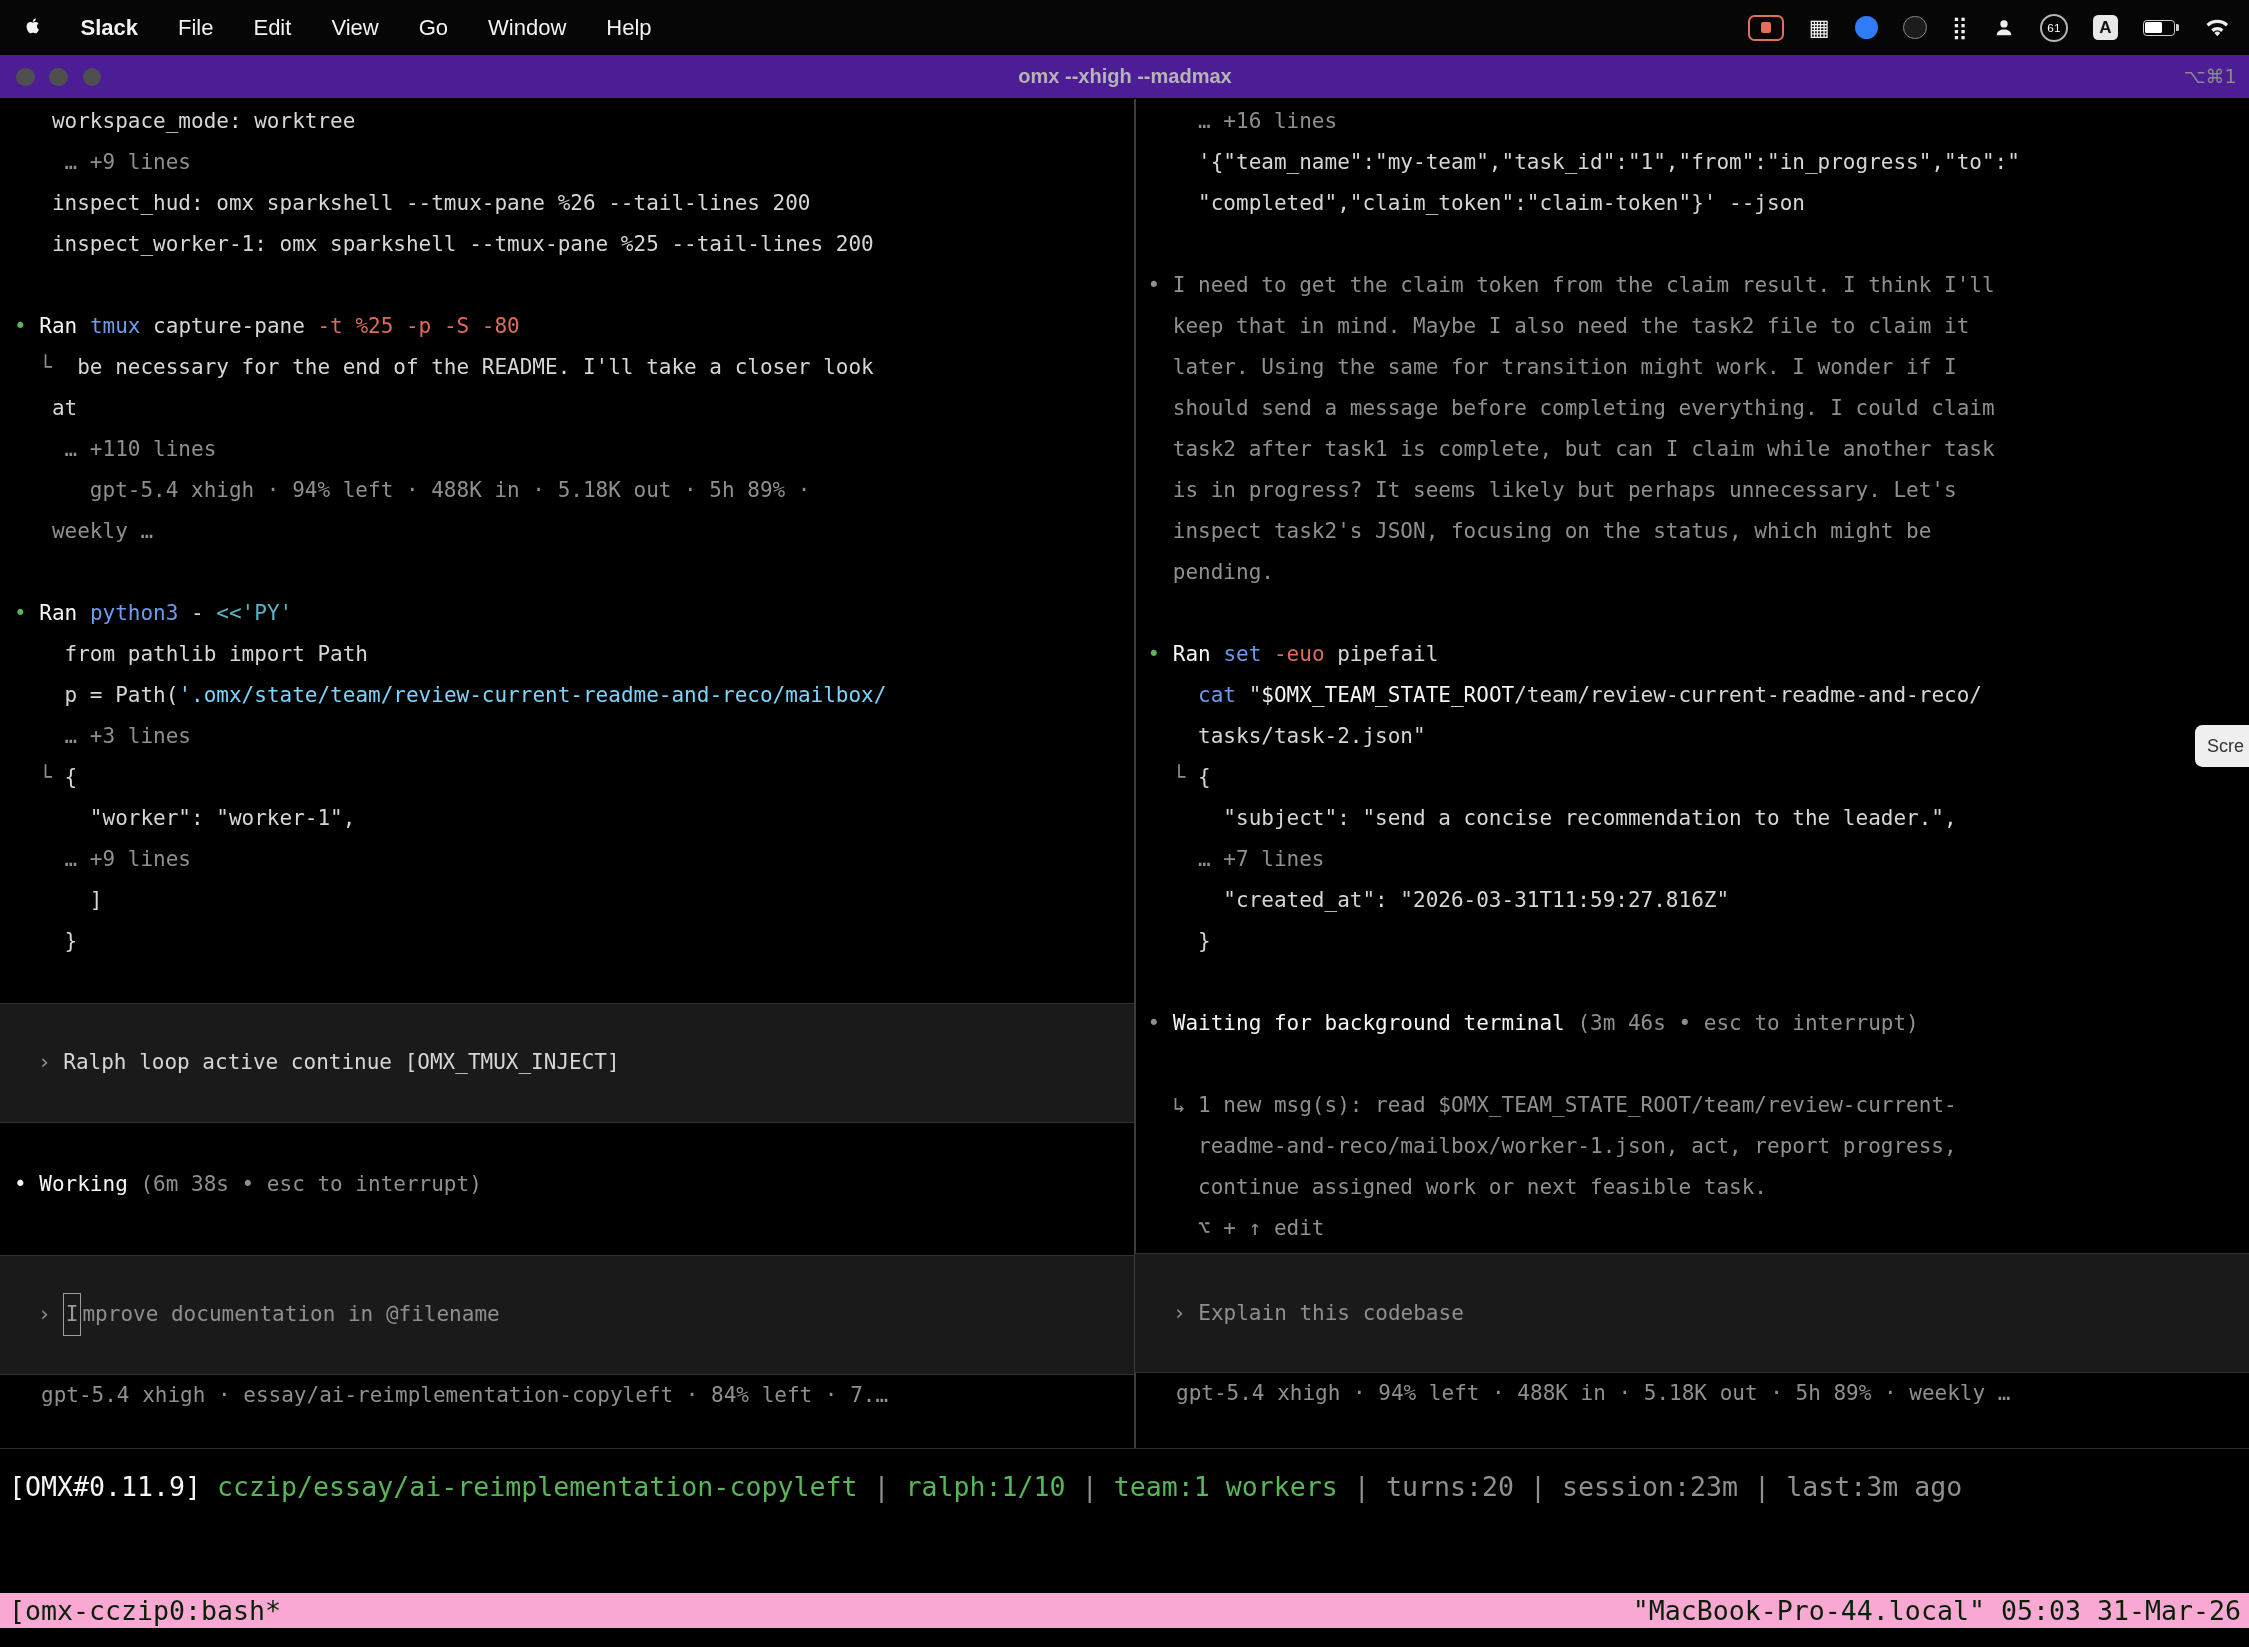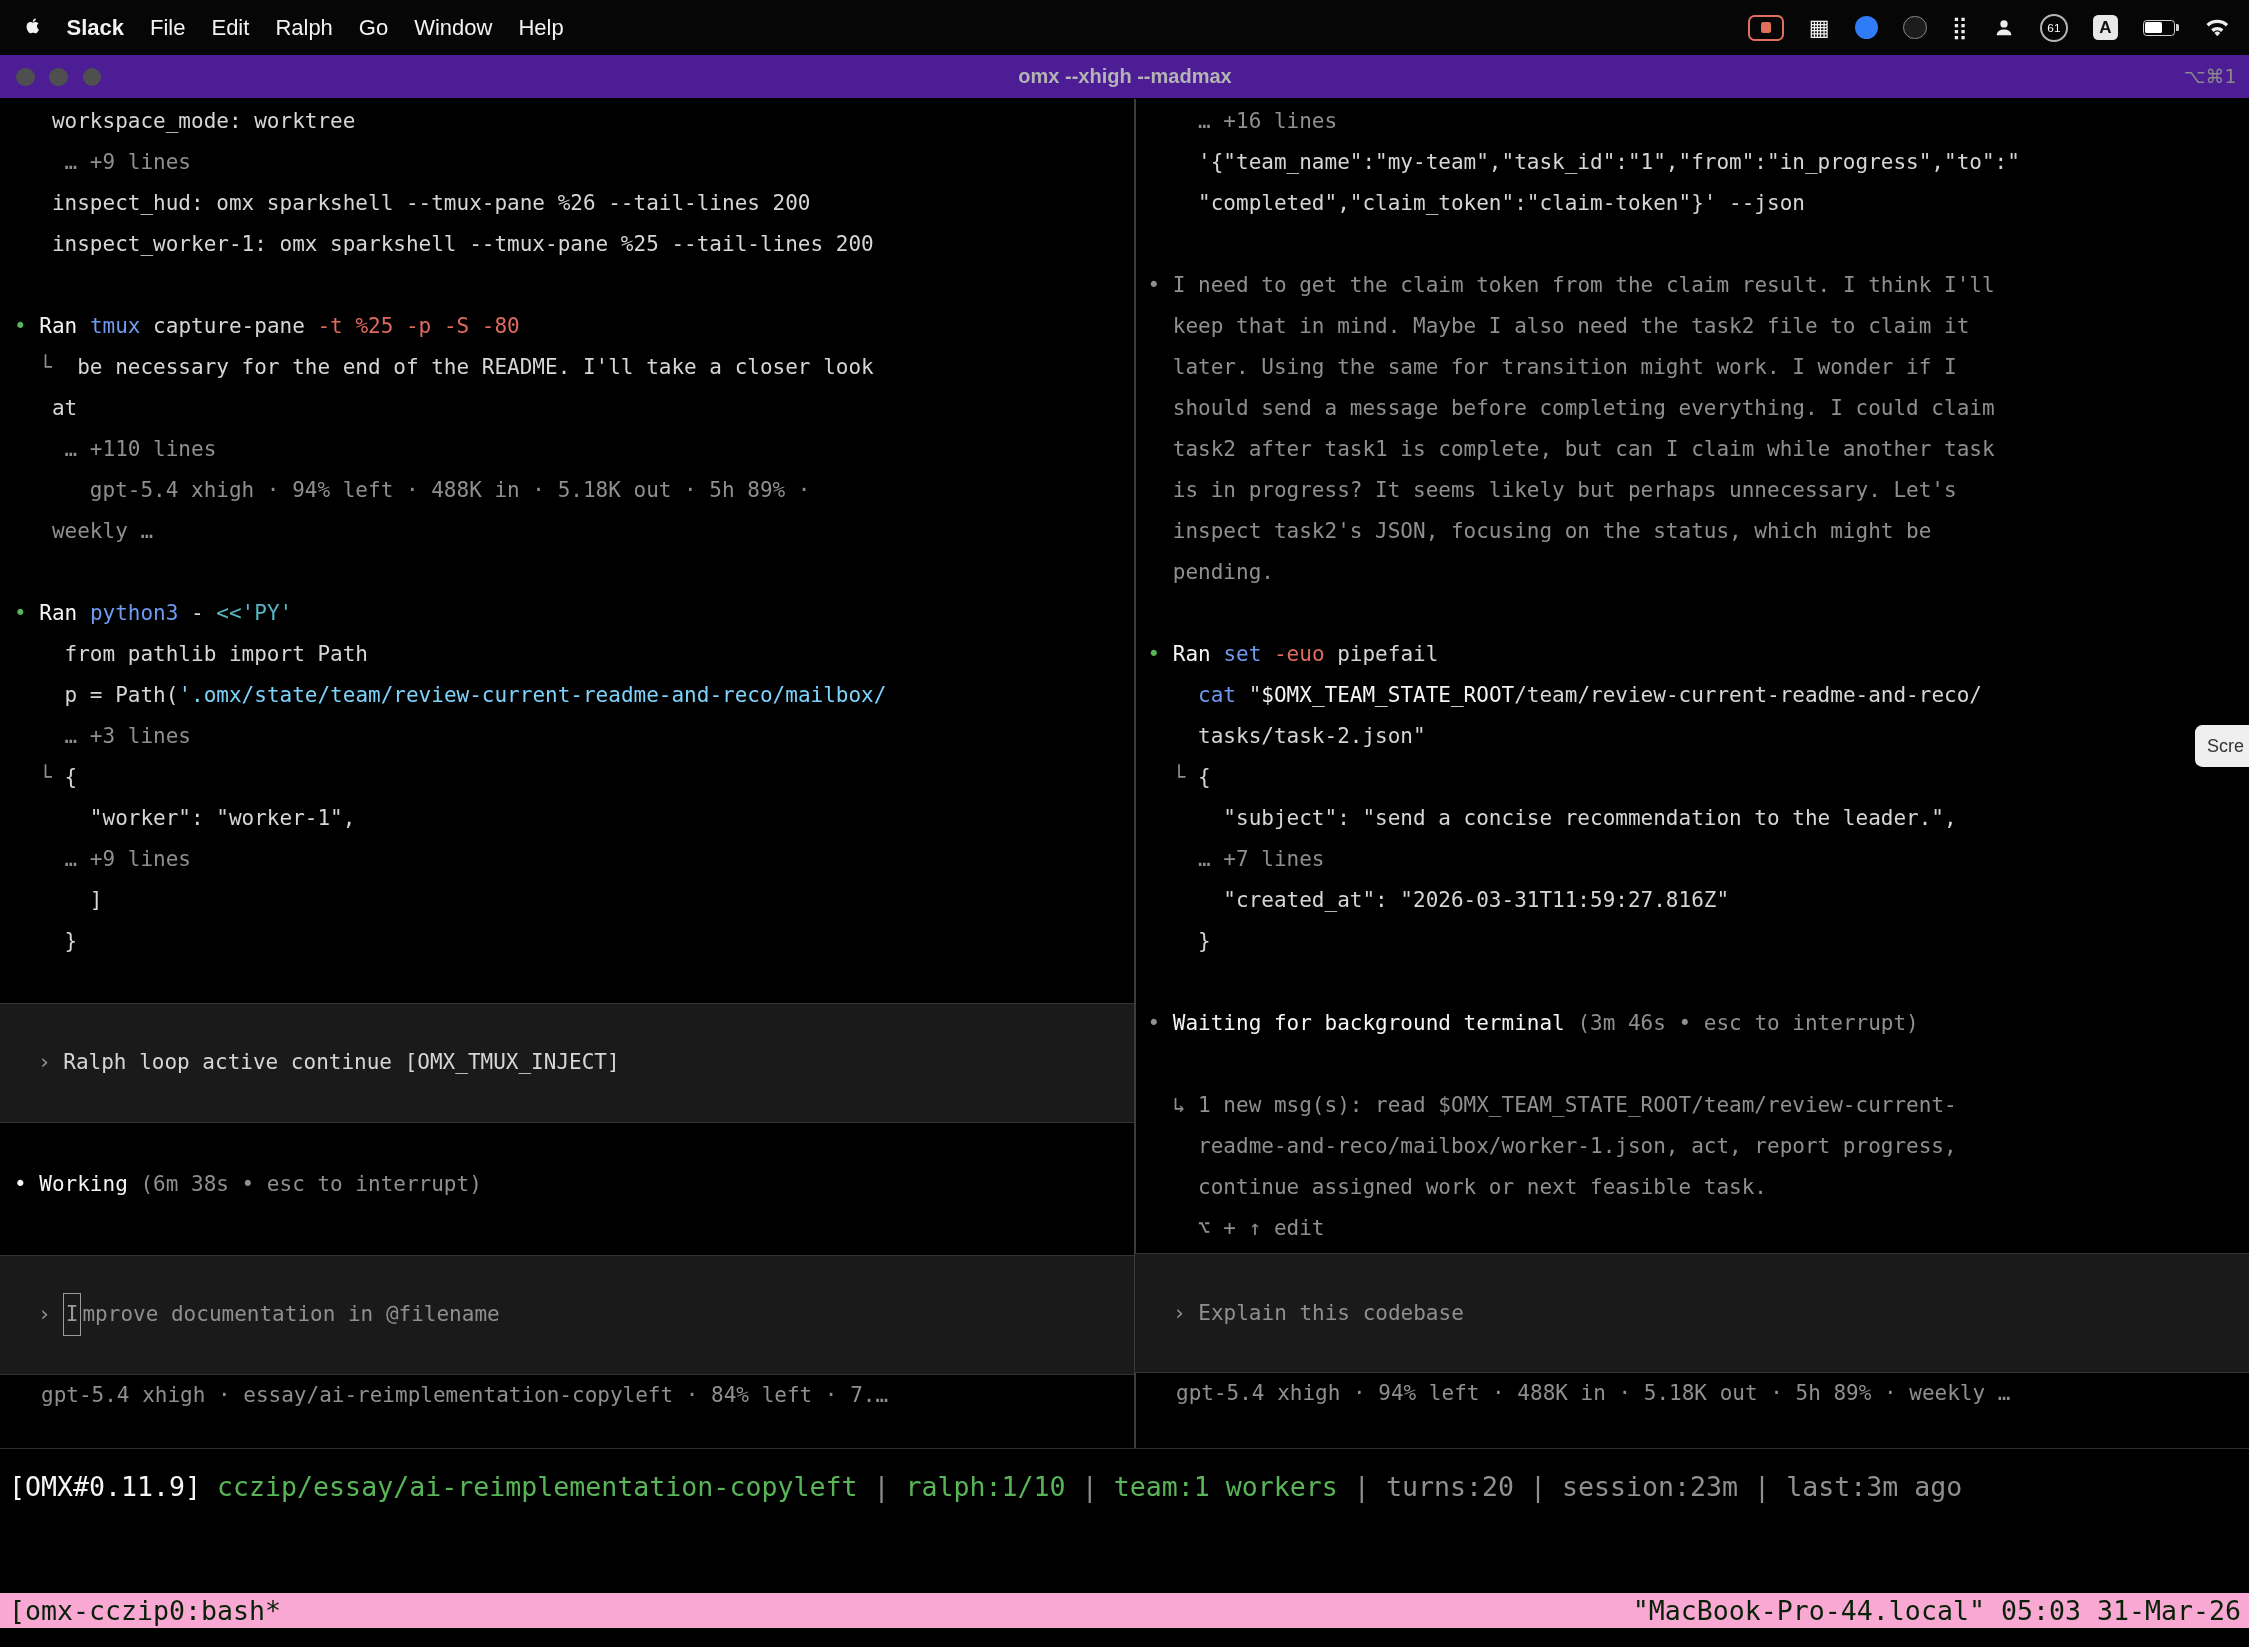--- a/index.html
+++ b/index.html
@@ -2,21 +2,21 @@
 <html style="font-size:11.8px"><head>
 <meta charset="utf-8">
 <style>
   html,body{margin:0;padding:0}
   body{width:2250px;height:1648px;background:#000;overflow:hidden;position:relative;
        font-family:"Liberation Sans",sans-serif;}
 
   
   .menubar{position:absolute;top:0;left:0;right:0;height:55px;background:#060606;
            display:flex;align-items:center;color:#f2f2f2;font-size:22px;z-index:10}
-  .menus{display:flex;align-items:center;gap:26px;padding-left:25px}
+  .menus{display:flex;align-items:center;gap:40px;padding-left:25px}
   .menu-item{cursor:default}
   .app-name{font-weight:bold}
   .status-icons{margin-left:auto;display:flex;align-items:center;gap:25px;padding-right:19px}
   .icon{display:flex;align-items:center;justify-content:center}
   .rec-indicator{width:32px;height:22px;border:2.2px solid #e0705c;border-radius:6.6px}
   .rec-dot{width:10.3px;height:10.3px;background:#e0705c;border-radius:2.2px;margin:auto}
   .glyph-icon{font-size:22px;color:#ededed;font-family:"DejaVu Sans",sans-serif}
   .blue-dot{width:23.6px;height:23.6px;border-radius:50%;background:#2f7cf6}
   .dark-dot{width:23.6px;height:23.6px;border-radius:50%;background:#1c1c1c;border:1.5px solid #8a8a8a;box-sizing:border-box}
   .gauge{width:28px;height:28px;border-radius:50%;border:2.2px solid #b5b5b5;color:#fff;
@@ -83,21 +83,21 @@
 <div class="menubar">
   <div class="menus">
     <span class="icon">
       <svg width="15.5" height="18.5" viewBox="0 0 170 200">
           <path fill="#f2f2f2" d="M150.4 130.3c-2.5 5.7-5.4 10.9-8.7 15.7-4.6 6.5-8.3 11-11.2 13.6-4.5 4.1-9.3 6.2-14.4 6.3-3.7 0-8.1-1-13.3-3.2-5.2-2.1-10-3.2-14.3-3.2-4.6 0-9.5 1.1-14.7 3.2-5.3 2.1-9.5 3.2-12.7 3.3-4.9.2-9.8-2-14.7-6.5-3.1-2.7-7-7.4-11.7-14-5-7.1-9.2-15.3-12.4-24.7C18.8 110.7 17 101 17 91.5c0-10.9 2.3-20.2 7-28.1 3.7-6.3 8.6-11.3 14.8-14.9 6.1-3.7 12.8-5.5 19.9-5.6 3.9 0 9 1.2 15.4 3.6 6.4 2.4 10.4 3.6 12.2 3.6 1.3 0 5.9-1.4 13.6-4.2 7.3-2.6 13.4-3.7 18.4-3.3 13.6 1.1 23.9 6.5 30.7 16.2-12.2 7.4-18.2 17.7-18.1 31 .1 10.3 3.9 18.9 11.2 25.8 3.3 3.2 7.1 5.6 11.2 7.4-.9 2.6-1.8 5.1-2.9 7.3zM119.1 7.2c0 8.1-3 15.7-8.9 22.7-7.1 8.3-15.7 13.1-25 12.4a25 25 0 0 1-.2-3.1c0-7.8 3.4-16.1 9.4-22.9 3-3.4 6.8-6.3 11.4-8.6 4.6-2.3 9-3.5 13.1-3.7.1 1.1.2 2.2.2 3.2z"></path>
         </svg>
     </span>
     <span class="menu-item app-name">Slack</span>
     <span class="menu-item">File</span>
     <span class="menu-item">Edit</span>
-    <span class="menu-item">Ralph</span>
+    <span class="menu-item">View</span>
     <span class="menu-item">Go</span>
     <span class="menu-item">Window</span>
     <span class="menu-item">Help</span>
   </div>
   <div class="status-icons">
     <span class="icon rec-indicator">
         <span class="rec-dot"></span>
       </span>
     <span class="icon glyph-icon">▦</span>
     <span class="icon">

